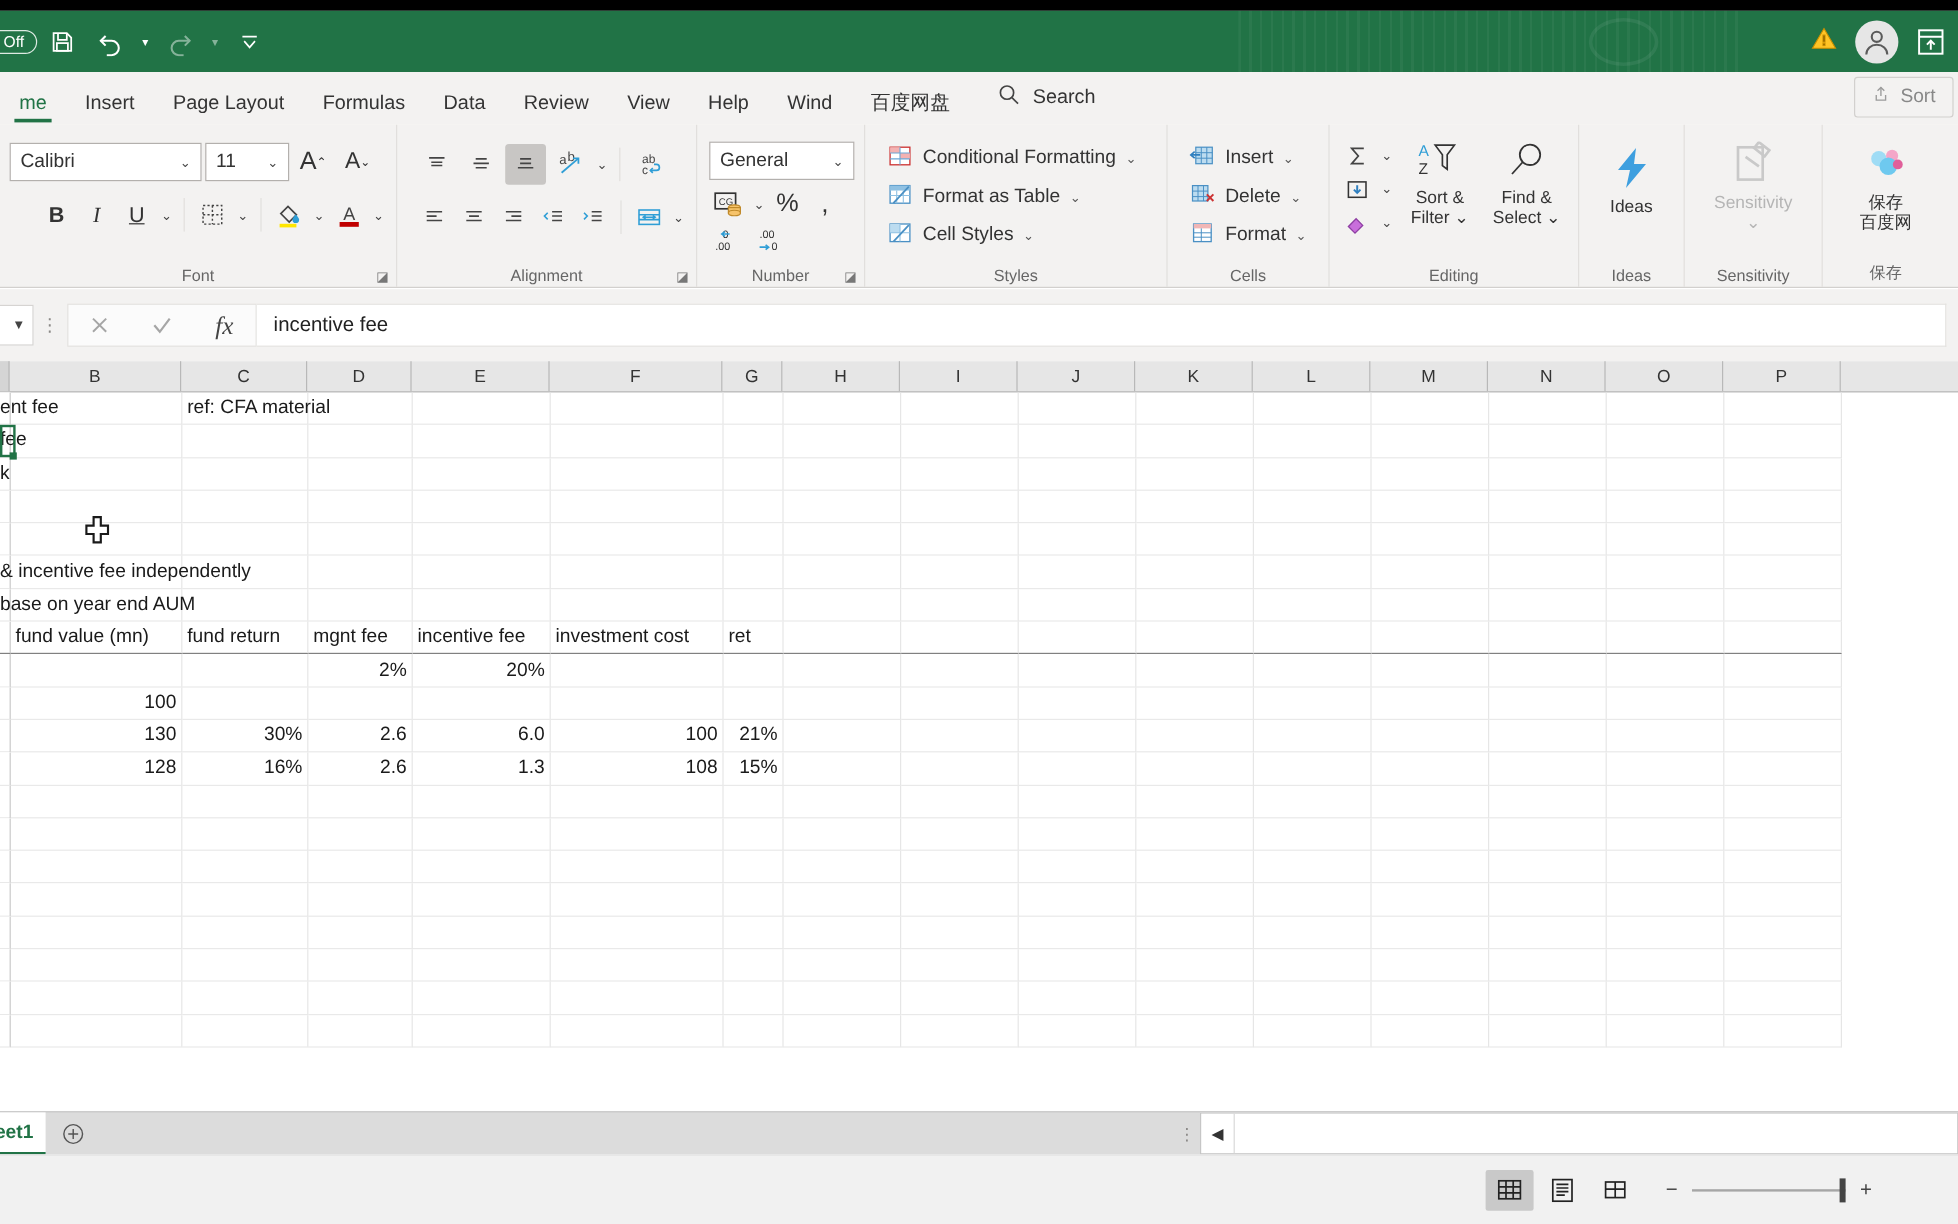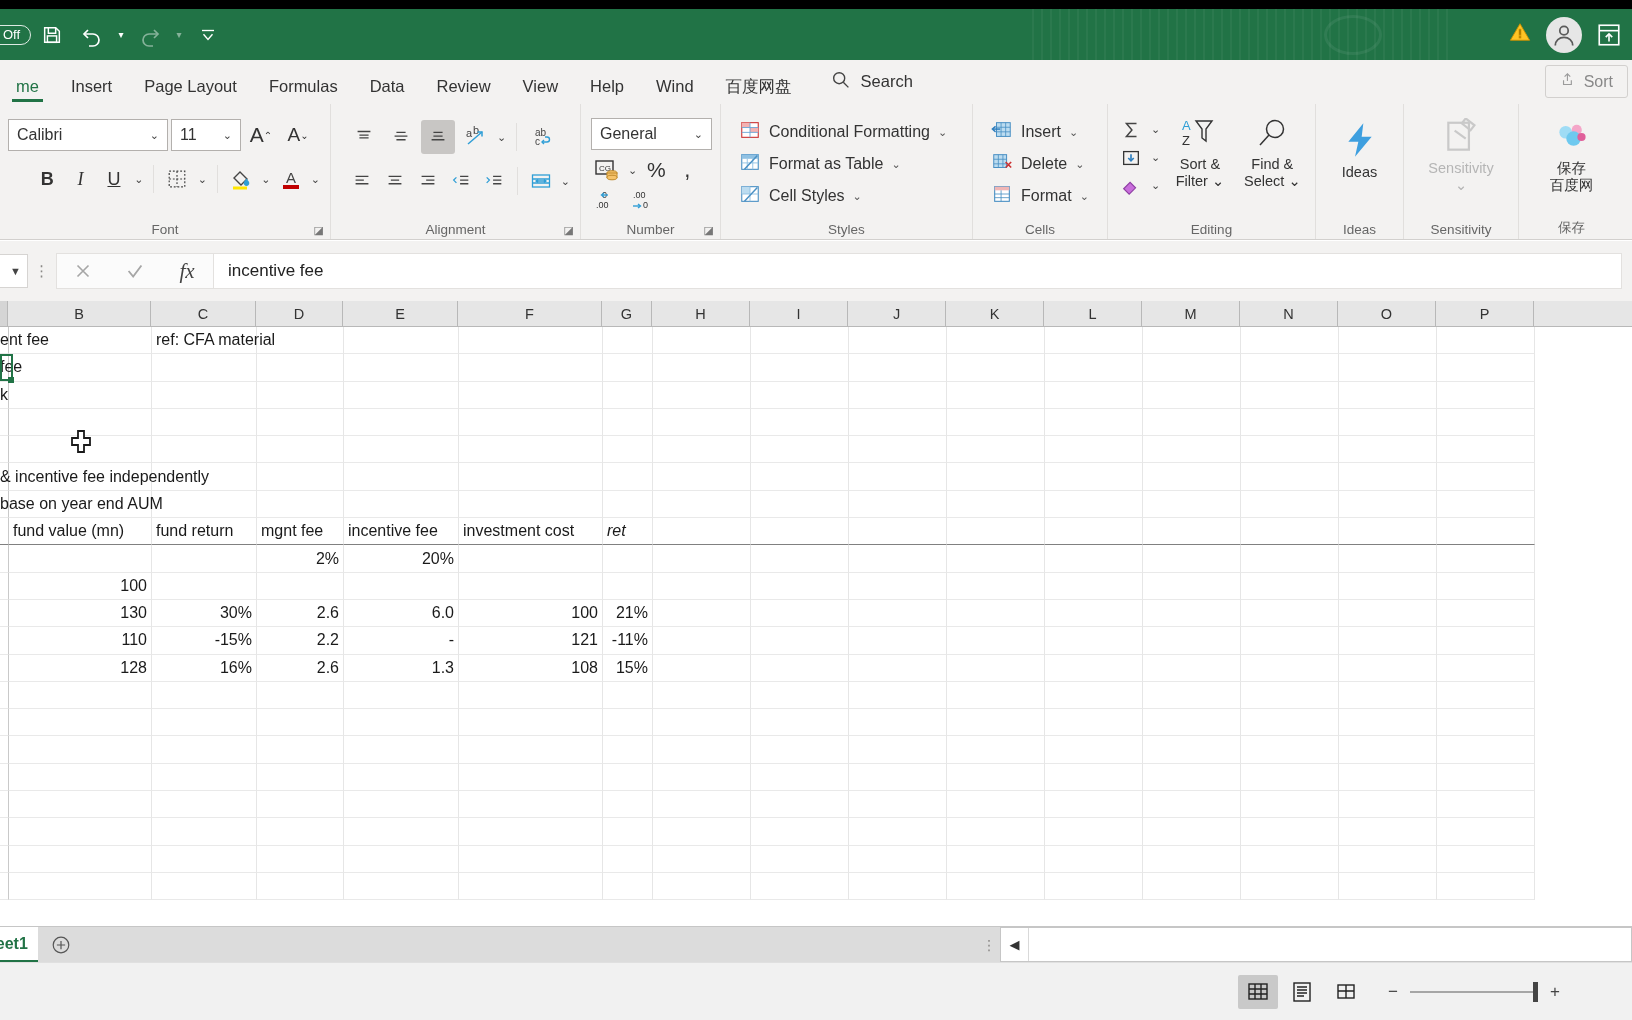--- a/index.html
+++ b/index.html
@@ -862,21 +862,21 @@
           <div class="cell l" style="width: 98px; flex: 0 0 98px;"></div>
           <div class="cell l" style="width: 98px; flex: 0 0 98px;"></div>
         </div>
         <div class="row">
           <div class="cell rowgutter botline"></div>
           <div class="cell l botline" style="width: 143px; flex: 0 0 143px;">fund value (mn)</div>
           <div class="cell l botline" style="width: 105px; flex: 0 0 105px;">fund return</div>
           <div class="cell l botline" style="width: 87px; flex: 0 0 87px;">mgnt fee</div>
           <div class="cell l botline" style="width: 115px; flex: 0 0 115px;">incentive fee</div>
           <div class="cell l botline" style="width: 144px; flex: 0 0 144px;">investment cost</div>
-          <div class="cell l botline" style="width: 50px; flex: 0 0 50px; font-style: italic;">ret</div>
+          <div class="cell l botline" style="width: 50px; flex: 0 0 50px;">ret</div>
           <div class="cell l botline" style="width: 98px; flex: 0 0 98px;"></div>
           <div class="cell l botline" style="width: 98px; flex: 0 0 98px;"></div>
           <div class="cell l botline" style="width: 98px; flex: 0 0 98px;"></div>
           <div class="cell l botline" style="width: 98px; flex: 0 0 98px;"></div>
           <div class="cell l botline" style="width: 98px; flex: 0 0 98px;"></div>
           <div class="cell l botline" style="width: 98px; flex: 0 0 98px;"></div>
           <div class="cell l botline" style="width: 98px; flex: 0 0 98px;"></div>
           <div class="cell l botline" style="width: 98px; flex: 0 0 98px;"></div>
           <div class="cell l botline" style="width: 98px; flex: 0 0 98px;"></div>
         </div>
@@ -929,38 +929,20 @@
           <div class="cell l" style="width: 98px; flex: 0 0 98px;"></div>
           <div class="cell l" style="width: 98px; flex: 0 0 98px;"></div>
           <div class="cell l" style="width: 98px; flex: 0 0 98px;"></div>
           <div class="cell l" style="width: 98px; flex: 0 0 98px;"></div>
           <div class="cell l" style="width: 98px; flex: 0 0 98px;"></div>
           <div class="cell l" style="width: 98px; flex: 0 0 98px;"></div>
           <div class="cell l" style="width: 98px; flex: 0 0 98px;"></div>
         </div>
         <div class="row">
           <div class="cell rowgutter"></div>
-          <div class="cell r" style="width: 143px; flex: 0 0 143px;">110</div>
-          <div class="cell r" style="width: 105px; flex: 0 0 105px;">-15%</div>
-          <div class="cell r" style="width: 87px; flex: 0 0 87px;">2.2</div>
-          <div class="cell r" style="width: 115px; flex: 0 0 115px;">-</div>
-          <div class="cell r" style="width: 144px; flex: 0 0 144px;">121</div>
-          <div class="cell r" style="width: 50px; flex: 0 0 50px;">-11%</div>
-          <div class="cell l" style="width: 98px; flex: 0 0 98px;"></div>
-          <div class="cell l" style="width: 98px; flex: 0 0 98px;"></div>
-          <div class="cell l" style="width: 98px; flex: 0 0 98px;"></div>
-          <div class="cell l" style="width: 98px; flex: 0 0 98px;"></div>
-          <div class="cell l" style="width: 98px; flex: 0 0 98px;"></div>
-          <div class="cell l" style="width: 98px; flex: 0 0 98px;"></div>
-          <div class="cell l" style="width: 98px; flex: 0 0 98px;"></div>
-          <div class="cell l" style="width: 98px; flex: 0 0 98px;"></div>
-          <div class="cell l" style="width: 98px; flex: 0 0 98px;"></div>
-        </div>
-        <div class="row">
-          <div class="cell rowgutter"></div>
           <div class="cell r" style="width: 143px; flex: 0 0 143px;">128</div>
           <div class="cell r" style="width: 105px; flex: 0 0 105px;">16%</div>
           <div class="cell r" style="width: 87px; flex: 0 0 87px;">2.6</div>
           <div class="cell r" style="width: 115px; flex: 0 0 115px;">1.3</div>
           <div class="cell r" style="width: 144px; flex: 0 0 144px;">108</div>
           <div class="cell r" style="width: 50px; flex: 0 0 50px;">15%</div>
           <div class="cell l" style="width: 98px; flex: 0 0 98px;"></div>
           <div class="cell l" style="width: 98px; flex: 0 0 98px;"></div>
           <div class="cell l" style="width: 98px; flex: 0 0 98px;"></div>
           <div class="cell l" style="width: 98px; flex: 0 0 98px;"></div>

